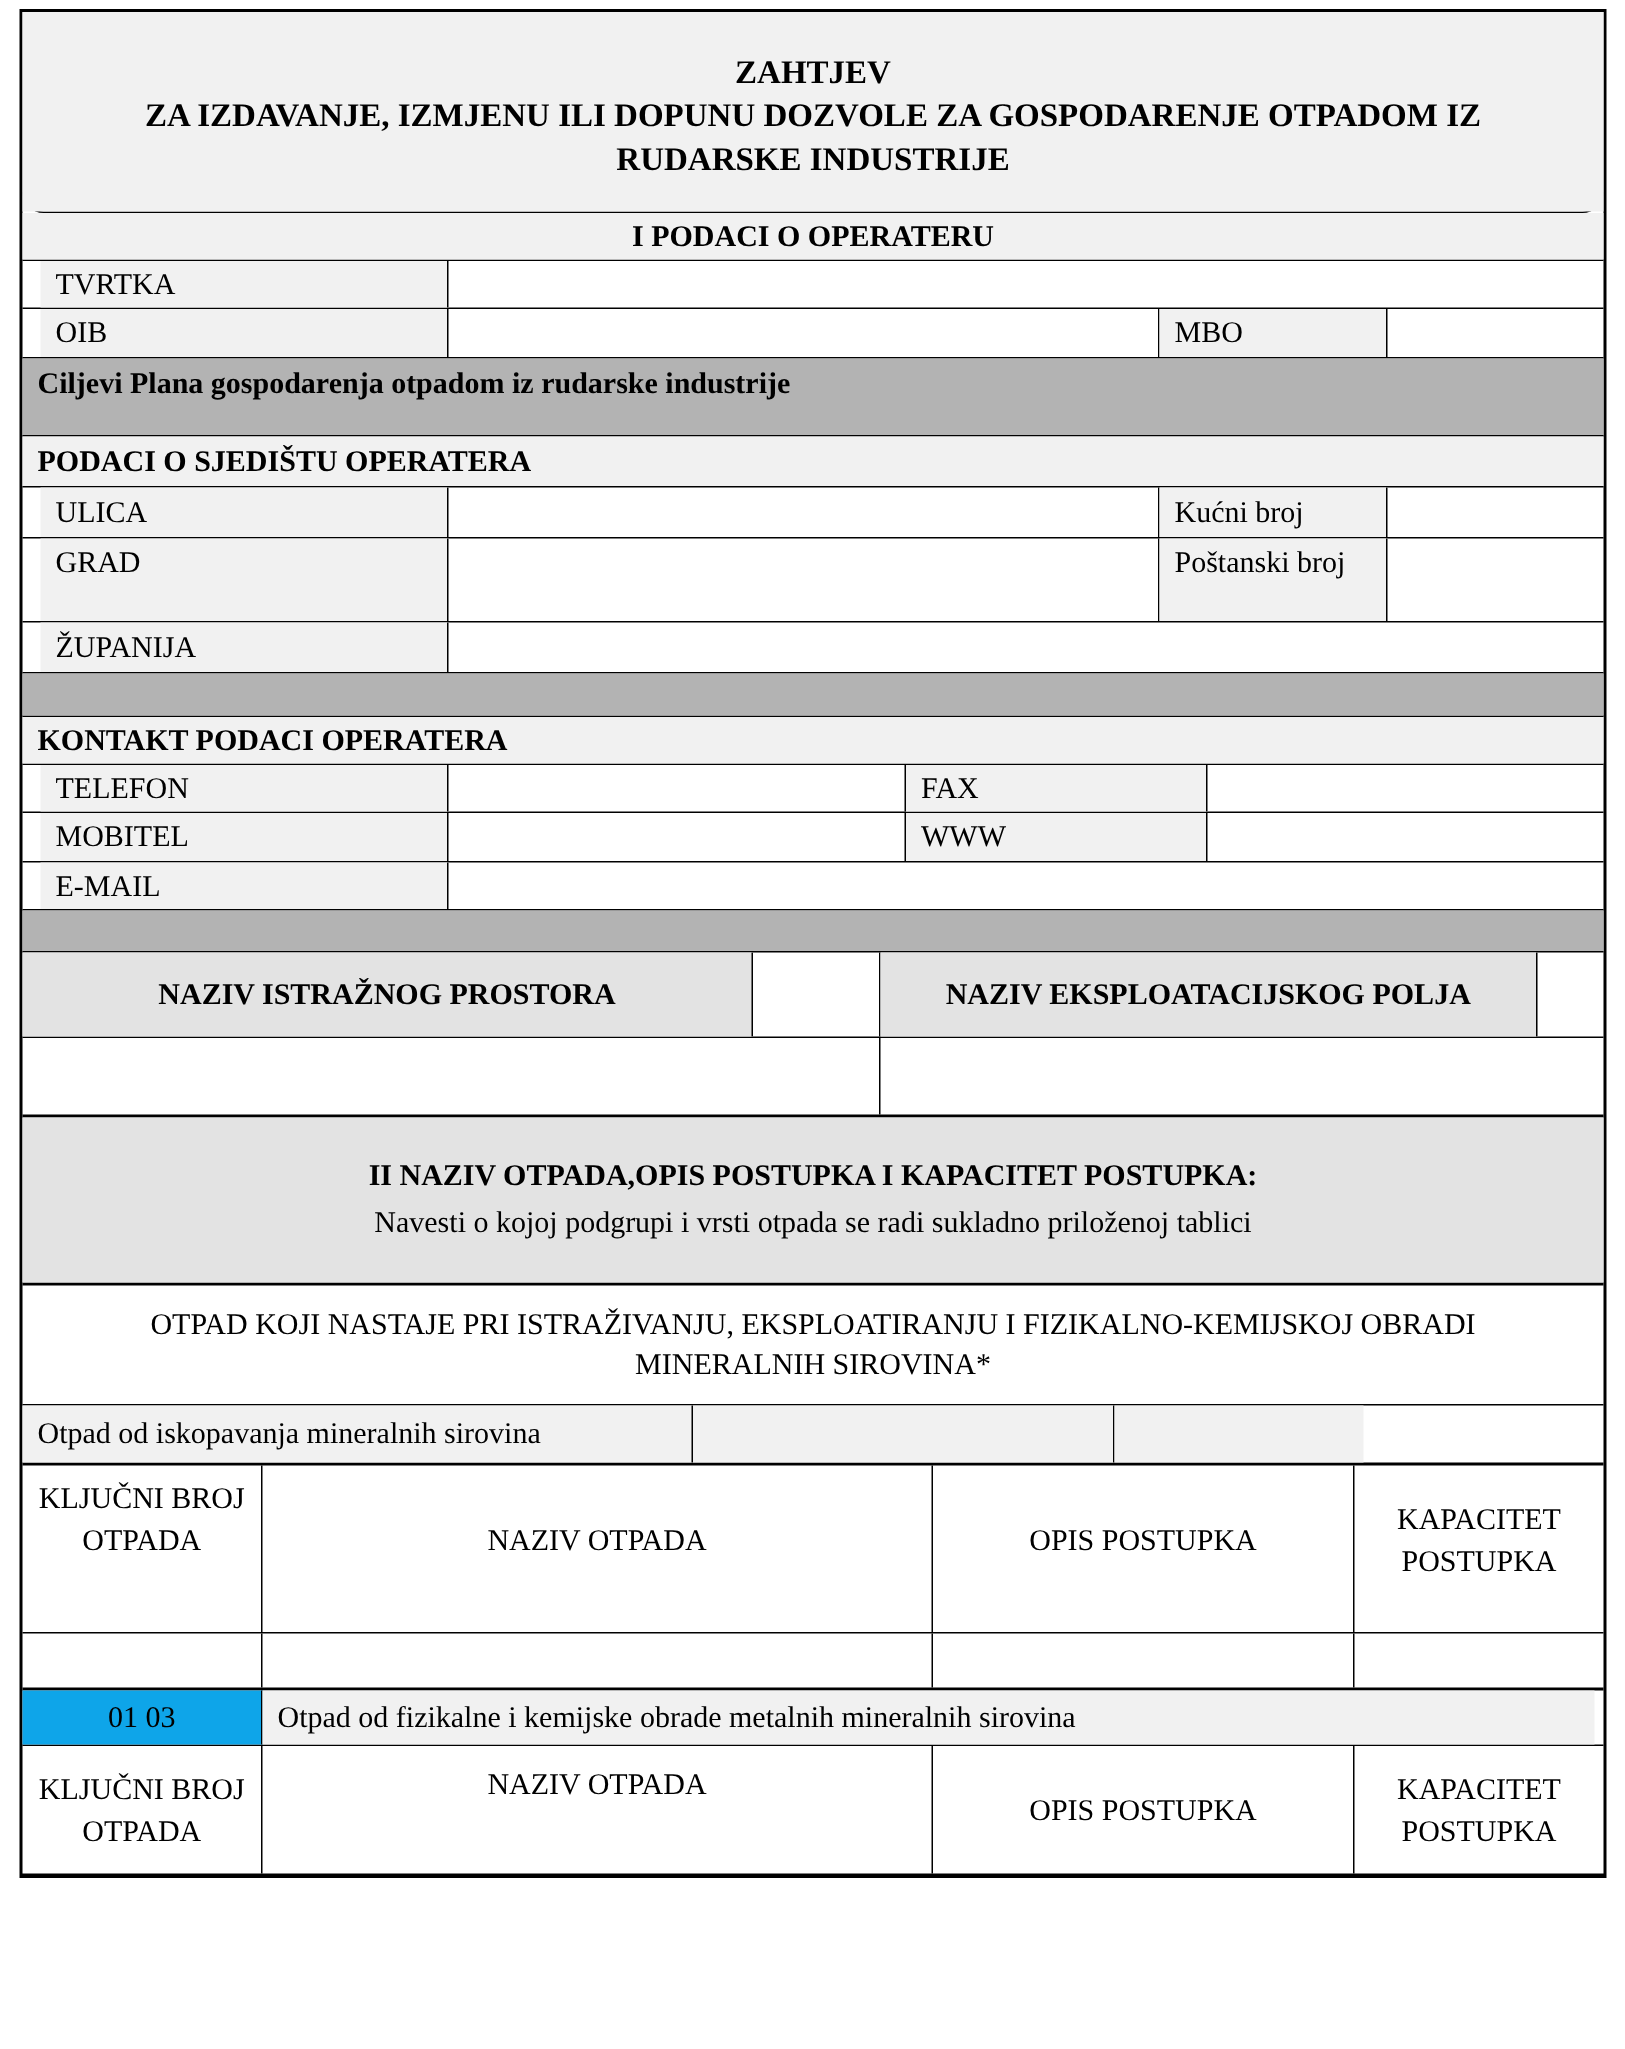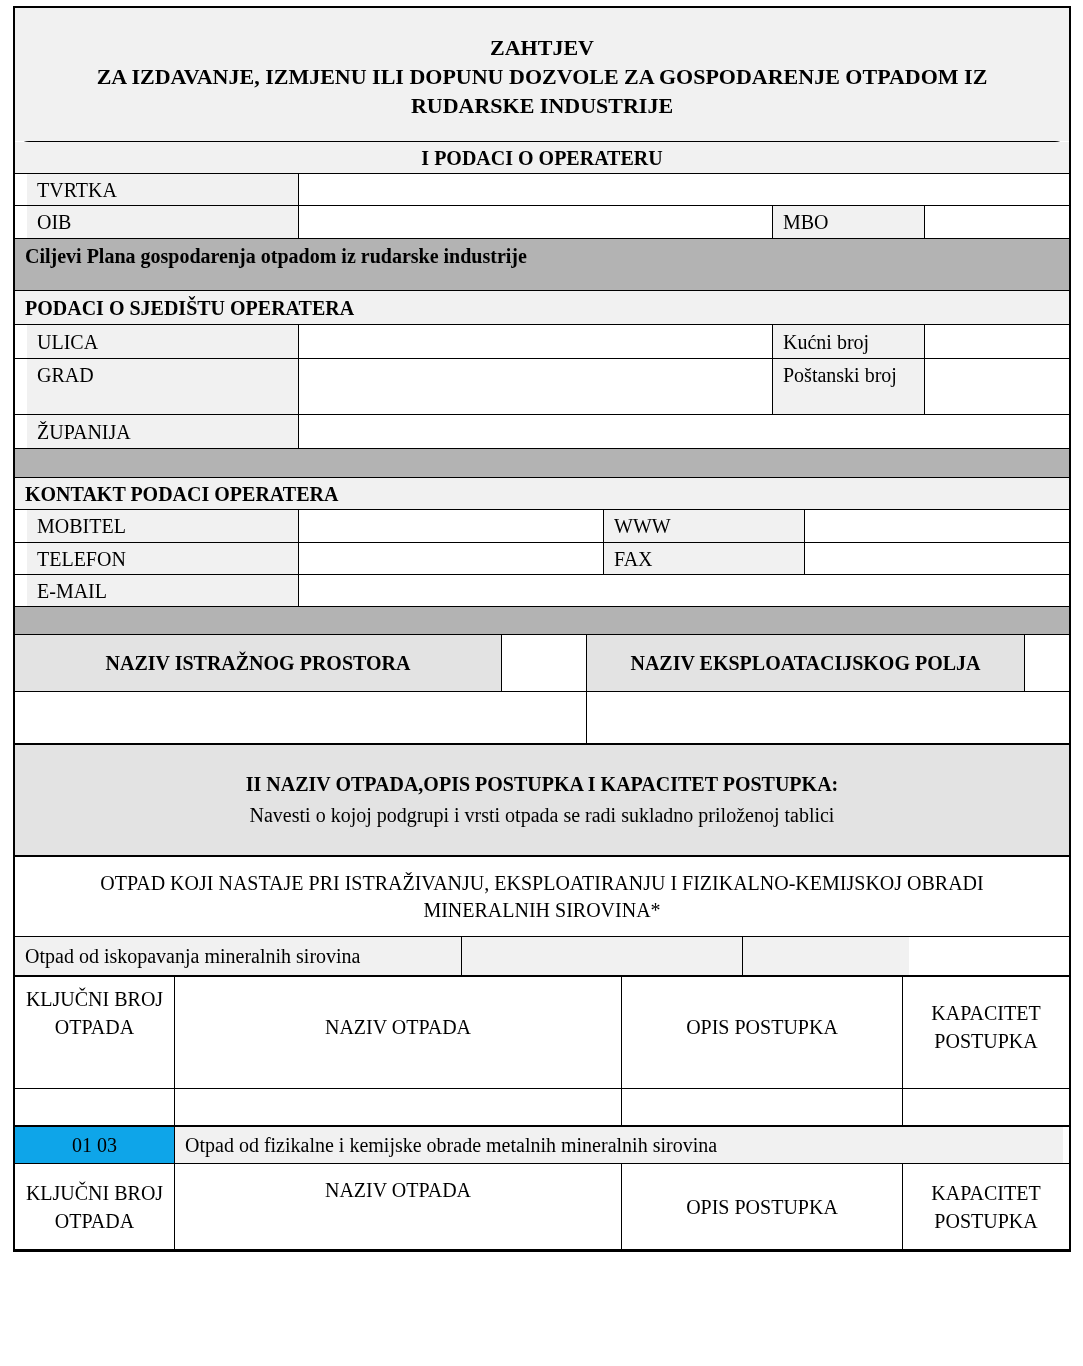--- a/index.html
+++ b/index.html
@@ -133,33 +133,33 @@
     <div class="cell w-full"></div>
   </div>
 
   <div class="row h-sp1">
     <div class="cell w-all bg-bar" style="background-color: rgb(179, 179, 179);"></div>
   </div>
 
   <div class="row h-32">
     <div class="cell w-all bg-light lft fs-lbl b" style="background-color: rgb(241, 241, 241);">KONTAKT PODACI OPERATERA</div>
   </div>
+  <div class="row h-32">
+    <div class="cell w-label bg-light lft fs-lbl" style="background-color: rgb(241, 241, 241);">TELEFON</div>
+    <div class="cell w-telv"></div>
+    <div class="cell w-faxl bg-light lft fs-lbl" style="background-color: rgb(241, 241, 241);">FAX</div>
+    <div class="cell w-faxv"></div>
+  </div>
   <div class="row h-33">
     <div class="cell w-label bg-light lft fs-lbl" style="background-color: rgb(241, 241, 241);">MOBITEL</div>
     <div class="cell w-telv"></div>
     <div class="cell w-faxl bg-light lft fs-lbl" style="background-color: rgb(241, 241, 241);">WWW</div>
     <div class="cell w-faxv"></div>
   </div>
   <div class="row h-32">
-    <div class="cell w-label bg-light lft fs-lbl" style="background-color: rgb(241, 241, 241);">TELEFON</div>
-    <div class="cell w-telv"></div>
-    <div class="cell w-faxl bg-light lft fs-lbl" style="background-color: rgb(241, 241, 241);">FAX</div>
-    <div class="cell w-faxv"></div>
-  </div>
-  <div class="row h-32">
     <div class="cell w-label bg-light lft fs-lbl" style="background-color: rgb(241, 241, 241);">E-MAIL</div>
     <div class="cell w-full"></div>
   </div>
 
   <div class="row h-sp2">
     <div class="cell w-all bg-bar" style="background-color: rgb(179, 179, 179);"></div>
   </div>
 
   <div class="row h-nazhdr">
     <div class="cell w-naz1 bg-block ctr fs-lbl b" style="background-color: rgb(227, 227, 227);">NAZIV ISTRAŽNOG PROSTORA</div>

